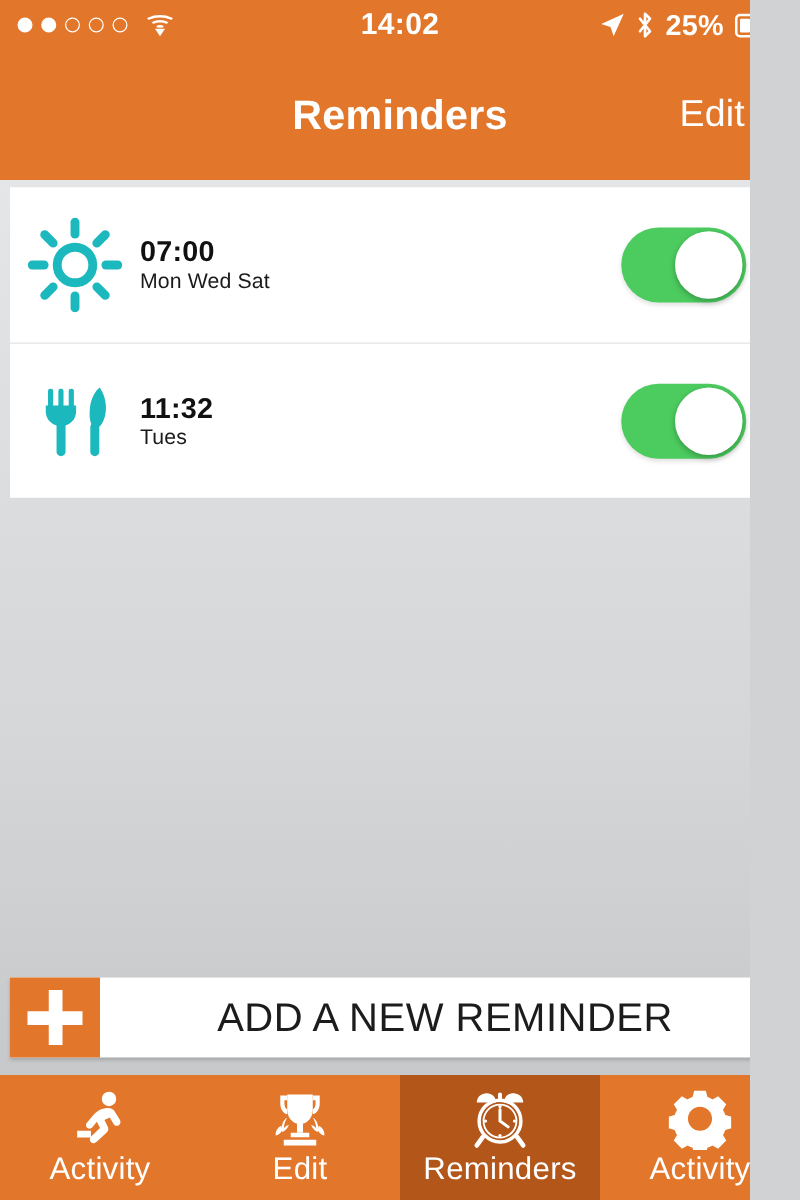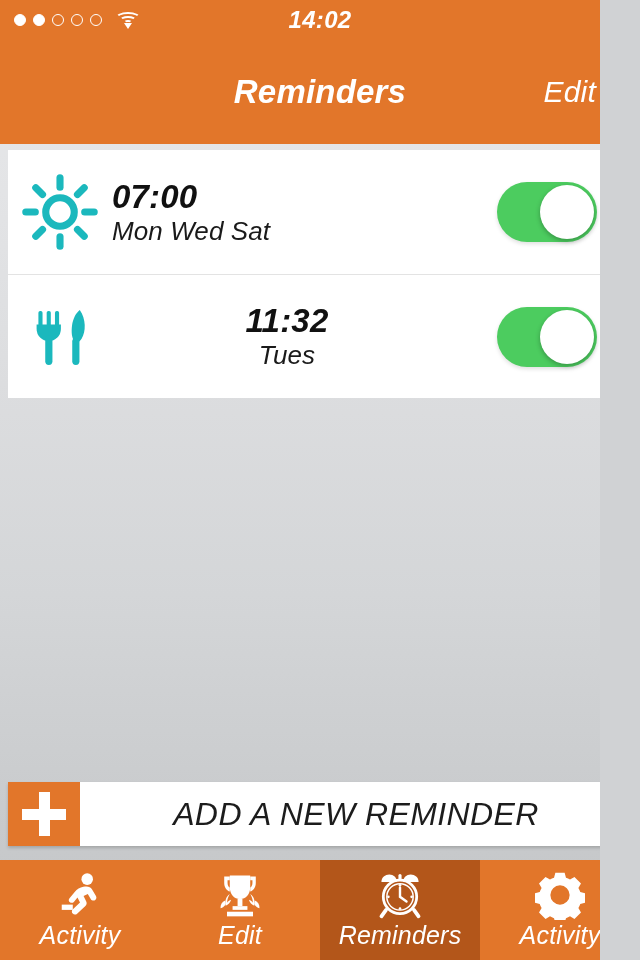--- a/index.html
+++ b/index.html
@@ -8,21 +8,20 @@
     font-family:"Liberation Sans", sans-serif;
     background:#d0d2d4;
     overflow:hidden;
     -webkit-font-smoothing:antialiased;
   }
   #app {
     position:relative;
     width:600px; height:960px;
     background:linear-gradient(to bottom, #e8e9ea 0%, #e3e4e6 20%, #dcdddf 40%, #d4d6d8 62%, #c9cbcd 84%, #c2c4c6 100%);
     overflow:hidden;
-    font-style:italic;
   }
 
   
   .statusbar {
     position:absolute; top:0; left:0;
     width:640px; height:40px;
     background:#e2762a;
     color:#fff;
   }
   .sb-left { position:absolute; left:14px; top:0; height:40px; display:flex; align-items:center; gap:7px; }
@@ -70,25 +69,25 @@
 
   
   .list-card {
     position:absolute; left:8px; top:150px; width:624px;
     background:#ffffff;
   }
   .reminder-row {
     position:relative; height:124px; display:flex; align-items:center;
     background:#fff;
   }
-  .reminder-row + .reminder-row { border-top:1.5px solid #e3e3e3;text-align:center; }
+  .reminder-row + .reminder-row { border-top:1.5px solid #e3e3e3; }
   .row-icon { width:104px; flex:0 0 104px; display:flex; align-items:center; justify-content:center; }
   .row-text { flex:1 1 auto; display:flex; flex-direction:column; justify-content:center; gap:2px; }
-  .row-time { font-size:33px; font-weight:bold; color:#111; letter-spacing:.2px; line-height:1.08; }
-  .row-days { font-size:26px; color:#1a1a1a; letter-spacing:.1px; line-height:1.1; }
+  .row-time { font-size:23px; font-weight:bold; color:#111; letter-spacing:.2px; line-height:1.08; }
+  .row-days { font-size:17px; color:#1a1a1a; letter-spacing:.1px; line-height:1.1; }
   .row-toggle { flex:0 0 170px; display:flex; align-items:center; justify-content:center; }
 
   .toggle {
     position:relative; width:100px; height:60px; border-radius:30px;
     background:#4ccc5f; box-shadow:0 2px 4px rgba(0,0,0,.13);
   }
   .toggle .knob {
     position:absolute; top:3px; right:3px; width:54px; height:54px; border-radius:50%;
     background:#fff; box-shadow:0 2px 5px rgba(0,0,0,.28);
   }
@@ -140,20 +139,37 @@
       <span class="wifi">
         <i class="a"></i>
           <i class="b"></i>
           <i class="c"></i>
           <span class="core"></span>
       </span>
     </div>
 
     <div class="sb-time">14:02</div>
 
+    <div class="sb-right">
+      <span class="locicon">
+        <svg viewBox="0 0 20 20" width="20" height="20">
+          <path d="M19 1 L1 9.2 L8.4 11.6 L10.9 19 Z" fill="#fff"></path>
+        </svg>
+      </span>
+      <span class="bticon">
+        <svg viewBox="0 0 14 22" width="14" height="22">
+          <path d="M3 6 L11 16 L7 20 L7 2 L11 6 L3 16" fill="none" stroke="#fff" stroke-width="2.1" stroke-linejoin="round" stroke-linecap="round"></path>
+        </svg>
+      </span>
+      <span class="batt-pct">25%</span>
+      <span class="battery">
+        <span class="fill" style="width: 7.5px;"></span>
+        <span class="nub"></span>
+      </span>
+    </div>
   </div>
 
   <div class="navbar">
     <div class="nav-title">Reminders</div>
     <div class="nav-edit">Edit</div>
   </div>
 
   <div class="list-card">
 
     <div class="reminder-row">

